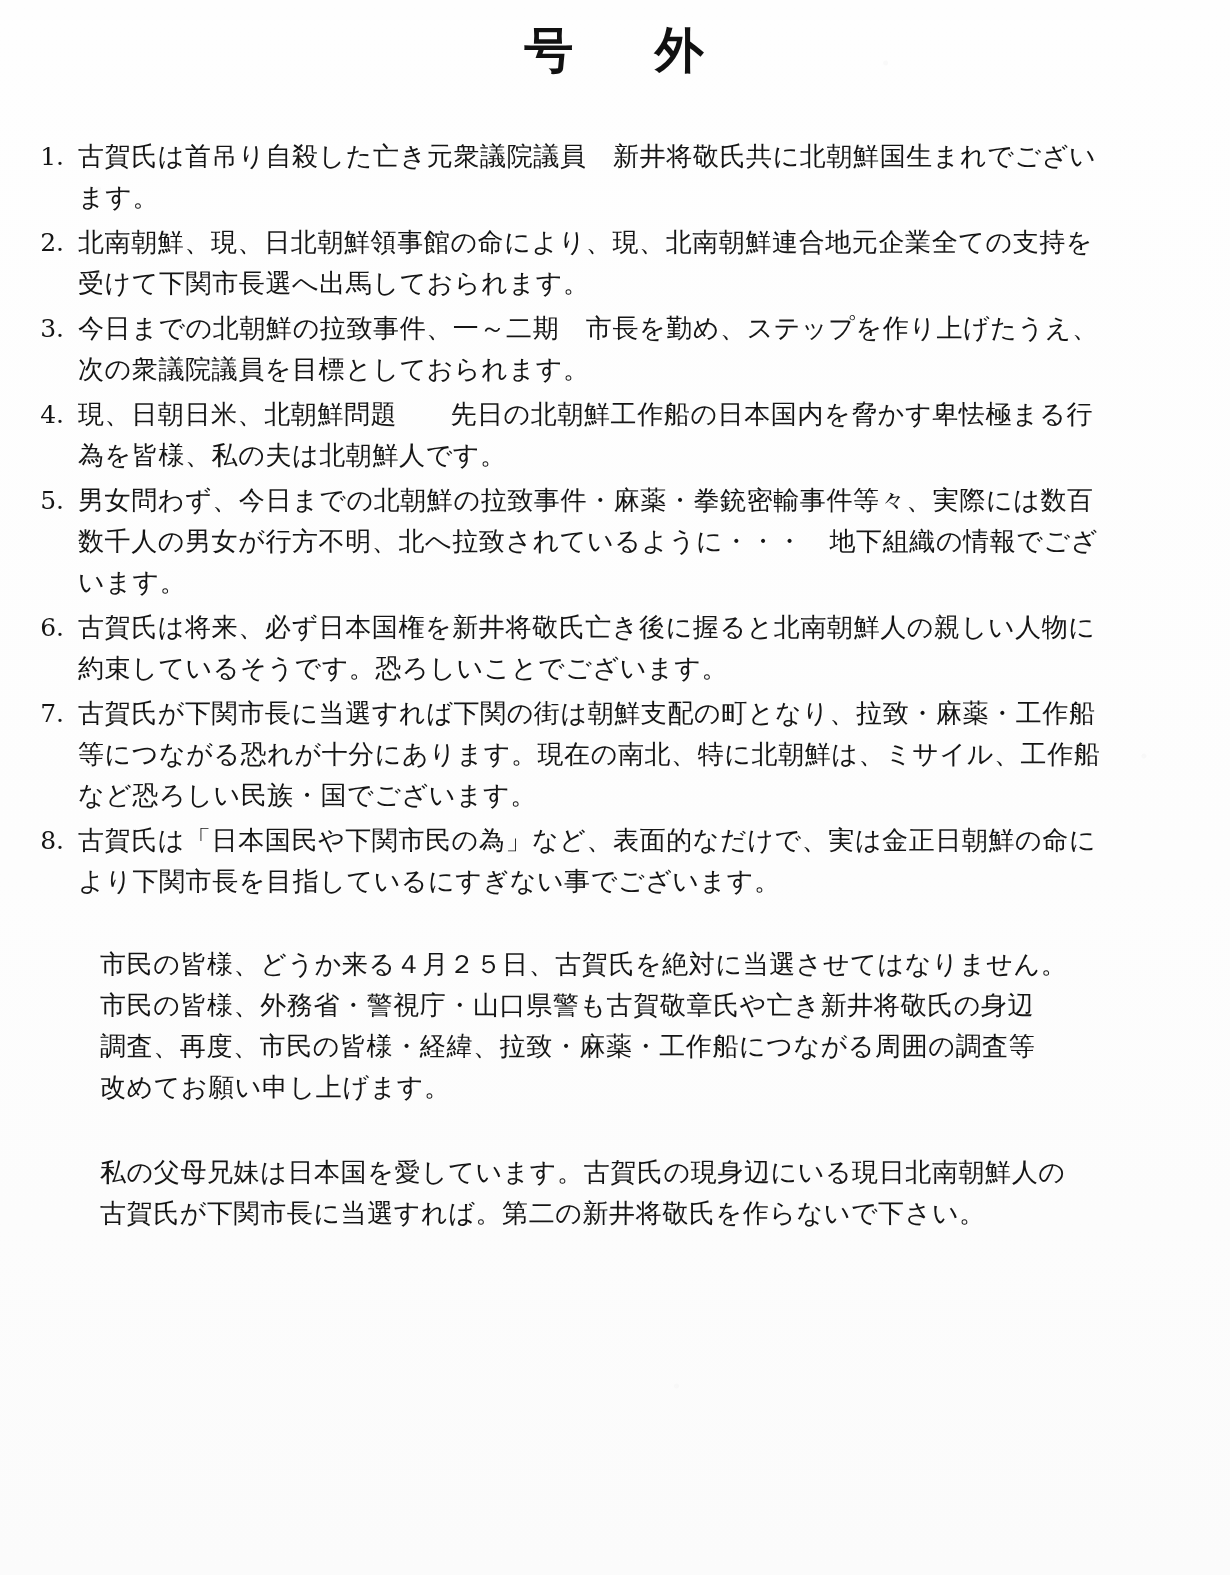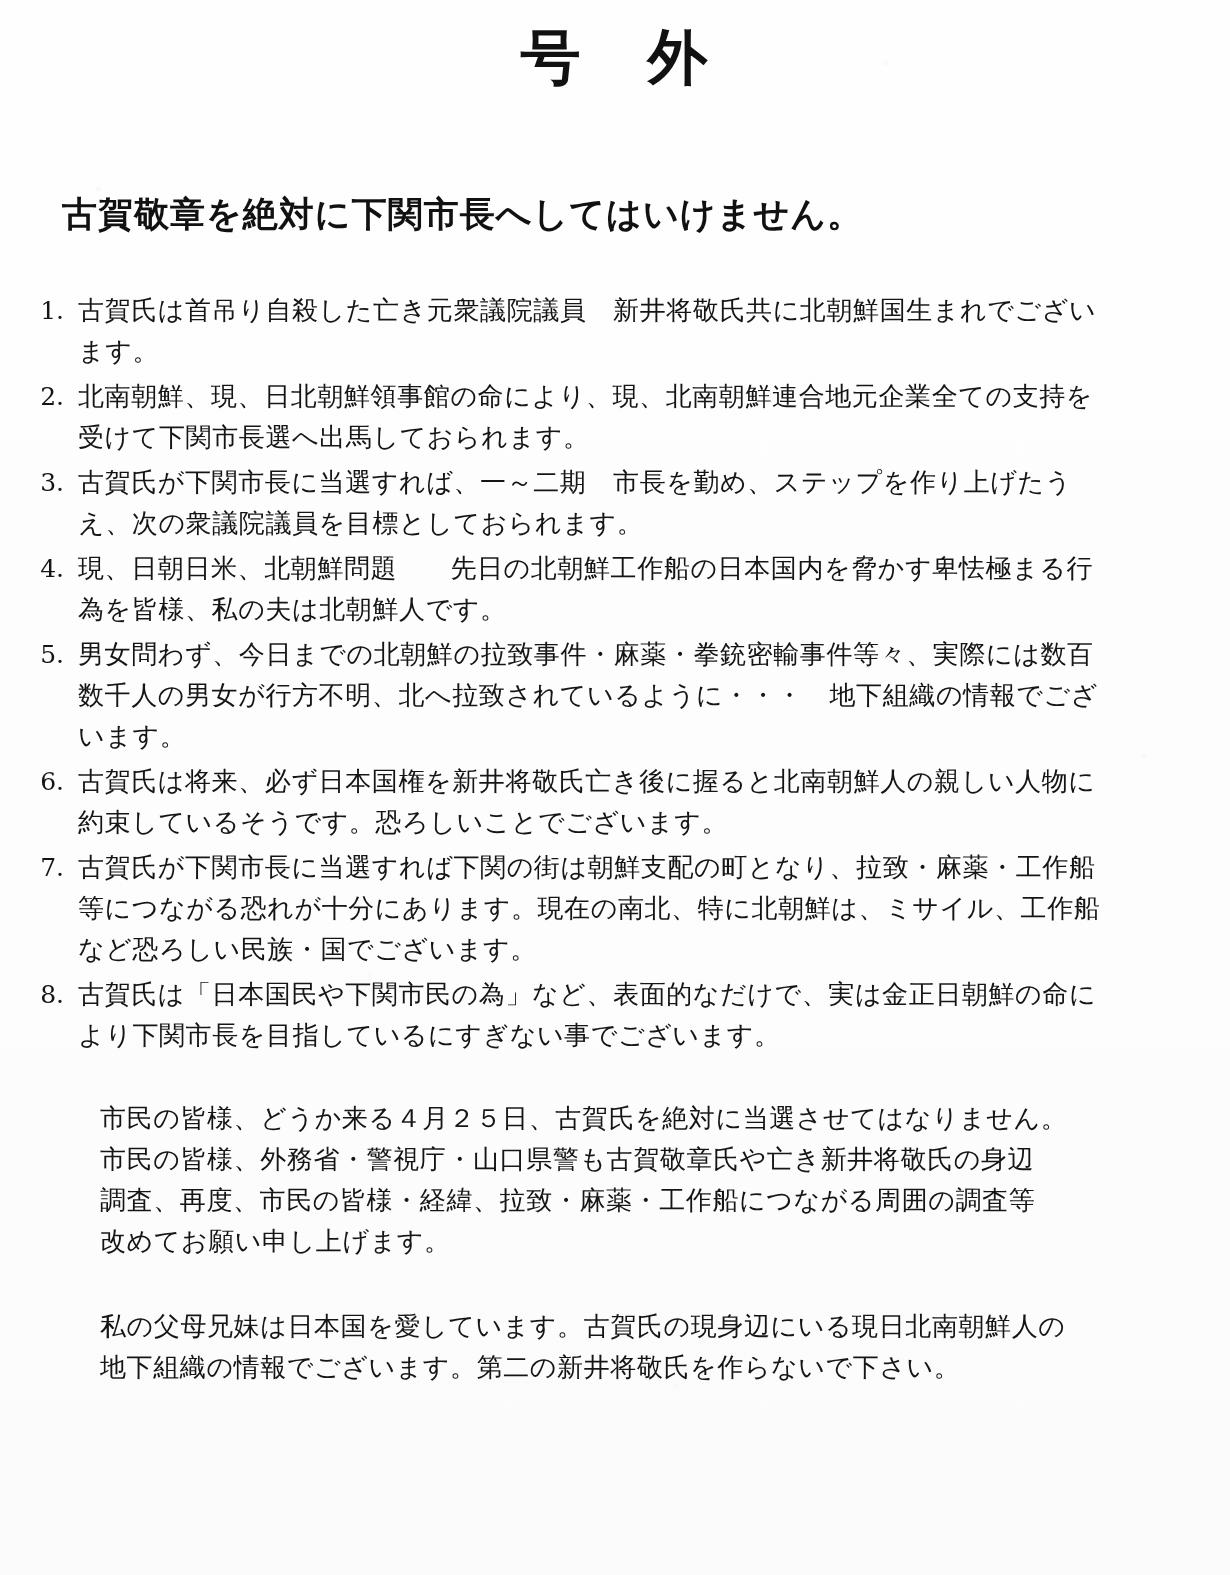--- a/index.html
+++ b/index.html
@@ -25,26 +25,26 @@
       radial-gradient(circle at 30% 62%, rgba(0,0,0,0.015) 0 2px, rgba(0,0,0,0) 3px),
       radial-gradient(circle at 93% 48%, rgba(0,0,0,0.02) 0 2px, rgba(0,0,0,0) 3px),
       radial-gradient(circle at 55% 88%, rgba(0,0,0,0.015) 0 2px, rgba(0,0,0,0) 3px),
       linear-gradient(180deg, #fefefe 0%, #fdfdfd 55%, #fbfbfb 100%);
     padding: 0;
     box-sizing: border-box;
   }
 
   .doc-header {
     text-align: center;
-    font-size: 60px;
+    font-size: 49px;
     letter-spacing: 26px;
     font-weight: 700;
     padding-top: 18px;
     padding-left: 24px;
-    font-family: Liberation Serif, serif;
+    font-family: Liberation Mono, monospace;
     color: #111;
   }
 
   .doc-title {
     margin: 92px 0 0 62px;
     font-size: 35px;
     font-weight: 700;
     letter-spacing: 1px;
     color: #111;
   }
@@ -90,34 +90,33 @@
   .para-block.second { margin-top: 44px; }
   .para-line { white-space: nowrap; }
 </style>
 </head>
 <body>
 
 <div class="page">
 
   <div class="doc-header">号 外</div>
 
-  <div class="doc-title">古賀敬章を絶対に下関市長へしてはいけません。</div>
 
   <ul class="points">
     <li class="point">
       <span class="point-num">1.</span>
       <span class="point-text">古賀氏は首吊り自殺した亡き元衆議院議員　新井将敬氏共に北朝鮮国生まれでございます。</span>
     </li>
     <li class="point">
       <span class="point-num">2.</span>
       <span class="point-text">北南朝鮮、現、日北朝鮮領事館の命により、現、北南朝鮮連合地元企業全ての支持を受けて下関市長選へ出馬しておられます。</span>
     </li>
     <li class="point">
       <span class="point-num">3.</span>
-      <span class="point-text">古賀氏が下関市長に当選すれば、一～二期　市長を勤め、ステップを作り上げたうえ、次の衆議院議員を目標としておられます。</span>
+      <span class="point-text">今日までの北朝鮮の拉致事件、一～二期　市長を勤め、ステップを作り上げたうえ、次の衆議院議員を目標としておられます。</span>
     </li>
     <li class="point">
       <span class="point-num">4.</span>
       <span class="point-text">現、日朝日米、北朝鮮問題　　先日の北朝鮮工作船の日本国内を脅かす卑怯極まる行為を皆様、私の夫は北朝鮮人です。</span>
     </li>
     <li class="point">
       <span class="point-num">5.</span>
       <span class="point-text">男女問わず、今日までの北朝鮮の拉致事件・麻薬・拳銃密輸事件等々、実際には数百数千人の男女が行方不明、北へ拉致されているように・・・　地下組織の情報でございます。</span>
     </li>
     <li class="point">
@@ -136,16 +135,16 @@
 
   <div class="para-block first">
     <div class="para-line">市民の皆様、どうか来る４月２５日、古賀氏を絶対に当選させてはなりません。</div>
     <div class="para-line">市民の皆様、外務省・警視庁・山口県警も古賀敬章氏や亡き新井将敬氏の身辺</div>
     <div class="para-line">調査、再度、市民の皆様・経緯、拉致・麻薬・工作船につながる周囲の調査等</div>
     <div class="para-line">改めてお願い申し上げます。</div>
   </div>
 
   <div class="para-block second">
     <div class="para-line">私の父母兄妹は日本国を愛しています。古賀氏の現身辺にいる現日北南朝鮮人の</div>
-    <div class="para-line">地下組織の情報でございます。第二の新井将敬氏を作らないで下さい。</div>
+    <div class="para-line">古賀氏が下関市長に当選すれば。第二の新井将敬氏を作らないで下さい。</div>
   </div>
 
 </div>
 
 </body></html>

